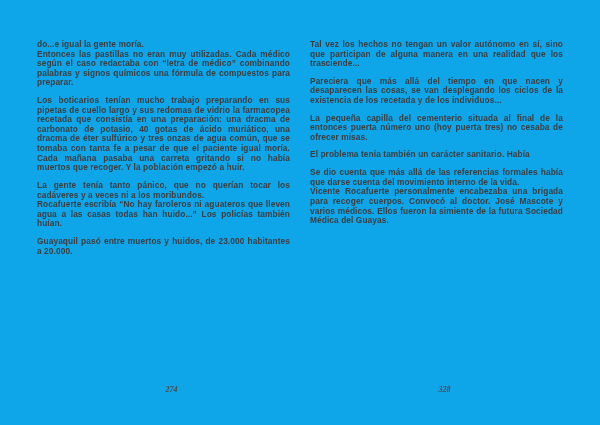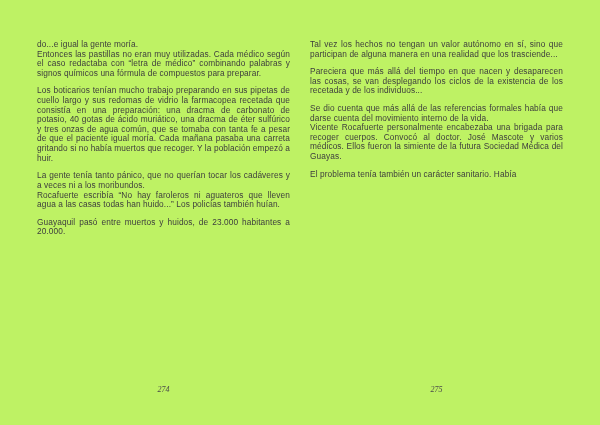--- a/index.html
+++ b/index.html
@@ -5,23 +5,24 @@
   html, body {
     margin: 0;
     padding: 0;
     background: #f4f4f2;
     font-family: "Liberation Sans", sans-serif;
   }
   .sheet {
     position: relative;
     width: 600px;
     height: 425px;
-    background: #bef264;
+    background: #0ea5e9;
     overflow: hidden;
     box-sizing: border-box;
+    font-weight: bold;
   }
   .spread {
     display: flex;
     gap: 20px;
     padding: 40px 37px 0 37px;
     box-sizing: border-box;
   }
   .page {
     position: relative;
     width: 253px;
@@ -32,21 +33,21 @@
     font-size: 8.3px;
     line-height: 1.16;
     text-align: justify;
     color: #3d3d3d;
     white-space: pre-line;
     letter-spacing: 0.1px;
   }
   .page-number {
     position: absolute;
     bottom: 6px;
-    left: 0;
+    left: 8px;
     width: 100%;
     text-align: center;
     font-family: "Liberation Serif", serif;
     font-style: italic;
     font-size: 8px;
     color: #4a4a4a;
   }
 </style>
 </head>
 <body>
@@ -63,21 +64,22 @@
 Rocafuerte escribía “No hay faroleros ni aguateros que lleven agua a las casas todas han huido...”  Los policías también huían.</p>
           <p>Guayaquil pasó entre muertos y huidos, de 23.000 habitantes a 20.000.</p>
         </div>
       <div class="page-number">274</div>
     </div>
 
     <div class="page">
       <div class="page-content">
           <p>Tal vez los hechos no tengan un valor autónomo en sí, sino que participan de alguna manera en una realidad que los trasciende...</p>
           <p>Pareciera que más allá del tiempo en que nacen y desaparecen las cosas, se van desplegando los ciclos de la existencia de los recetada y de los individuos...</p>
+          <p>La pequeña capilla del cementerio situada al final de la entonces puerta número uno (hoy puerta tres) no cesaba de ofrecer misas.</p>
+          <p>El problema tenía también un carácter sanitario. Había</p>
           <p>Se dio cuenta que más allá de las referencias formales había que darse cuenta del movimiento interno de la vida.
 Vicente Rocafuerte personalmente encabezaba una brigada para recoger cuerpos. Convocó al doctor. José Mascote y varios médicos. Ellos fueron la simiente de la futura Sociedad Médica del Guayas.</p>
-          <p>El problema tenía también un carácter sanitario. Había</p>
         </div>
-      <div class="page-number">275</div>
+      <div class="page-number">328</div>
     </div>
 
   </div>
 </div>
 
 </body></html>

